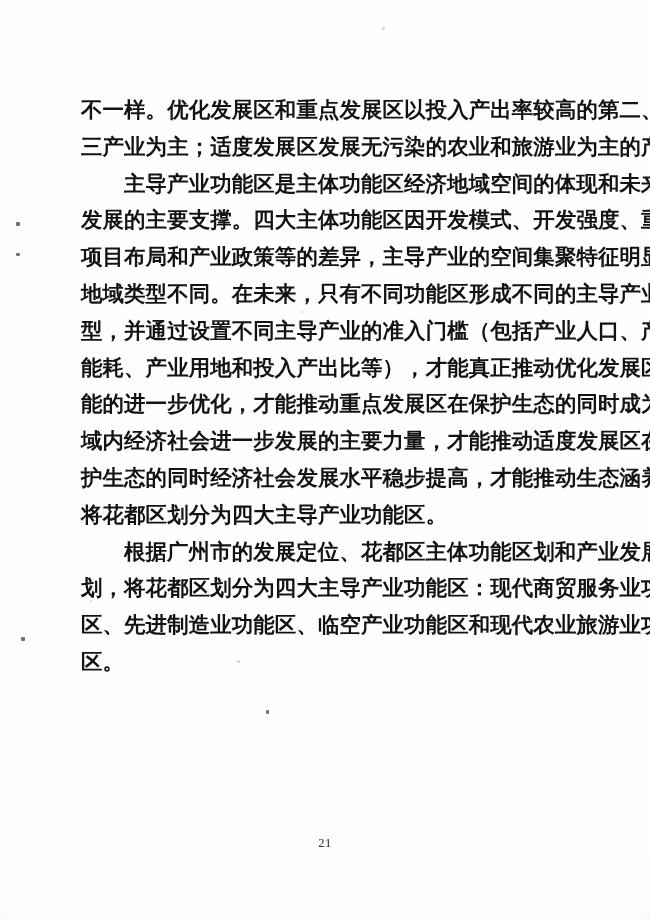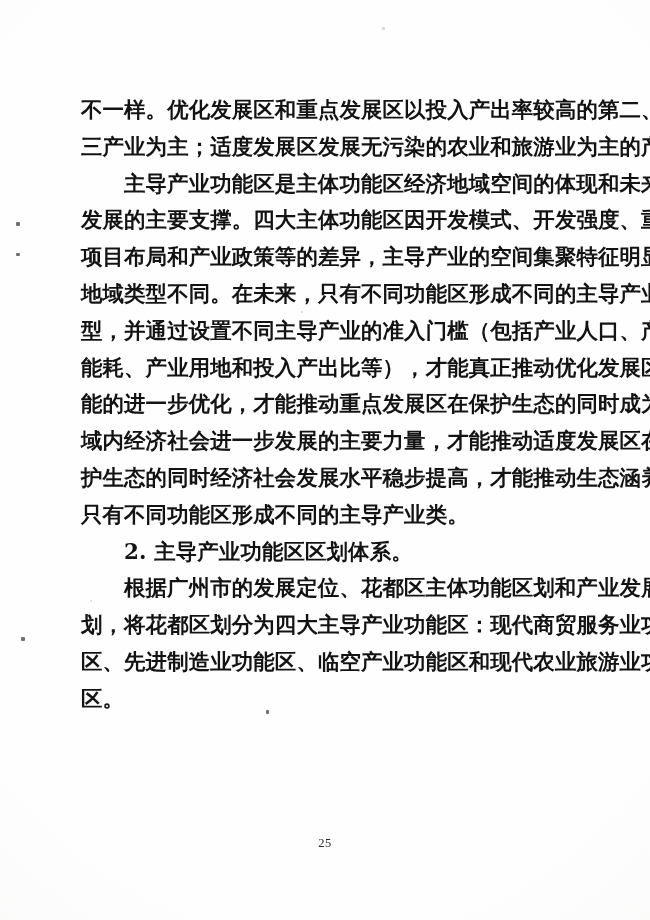--- a/index.html
+++ b/index.html
@@ -84,29 +84,28 @@
     <div class="line">三产业为主；适度发展区发展无污染的农业和旅游业为主的产</div>
     <div class="line indent">主导产业功能区是主体功能区经济地域空间的体现和未来</div>
     <div class="line">发展的主要支撑。四大主体功能区因开发模式、开发强度、重大</div>
     <div class="line">项目布局和产业政策等的差异，主导产业的空间集聚特征明显，</div>
     <div class="line">地域类型不同。在未来，只有不同功能区形成不同的主导产业类</div>
     <div class="line">型，并通过设置不同主导产业的准入门槛（包括产业人口、产业</div>
     <div class="line">能耗、产业用地和投入产出比等），才能真正推动优化发展区功</div>
     <div class="line">能的进一步优化，才能推动重点发展区在保护生态的同时成为区</div>
     <div class="line">域内经济社会进一步发展的主要力量，才能推动适度发展区在保</div>
     <div class="line">护生态的同时经济社会发展水平稳步提高，才能推动生态涵养区</div>
-    <div class="line">只有不同功能区形成不同的主导产业类。</div>
-    <div class="line indent">2. 主导产业功能区区划体系。</div>
+    <div class="line">将花都区划分为四大主导产业功能区。</div>
     <div class="line indent">根据广州市的发展定位、花都区主体功能区划和产业发展规</div>
     <div class="line">划，将花都区划分为四大主导产业功能区：现代商贸服务业功能</div>
     <div class="line">区、先进制造业功能区、临空产业功能区和现代农业旅游业功能</div>
     <div class="line">区。</div>
   </div>
 
-  <div class="page-number">25</div>
+  <div class="page-number">21</div>
 
   <div id="speck-layer">
       <div class="speck sq" style="left: 16px; top: 222px; width: 4px; height: 4px;"></div>
       <div class="speck sq" style="left: 16px; top: 253px; width: 4px; height: 3px;"></div>
       <div class="speck sq" style="left: 21px; top: 637px; width: 4px; height: 4px;"></div>
       <div class="speck sq" style="left: 266px; top: 710px; width: 3px; height: 4px;"></div>
       <div class="speck sq faint" style="left: 382px; top: 27px; width: 2.5px; height: 2.5px;"></div>
       <div class="speck sq faint" style="left: 592px; top: 143px; width: 2px; height: 2px;"></div>
       <div class="speck sq faint" style="left: 301px; top: 311px; width: 2px; height: 2px;"></div>
       <div class="speck sq faint" style="left: 90px; top: 600px; width: 2px; height: 2px;"></div>

